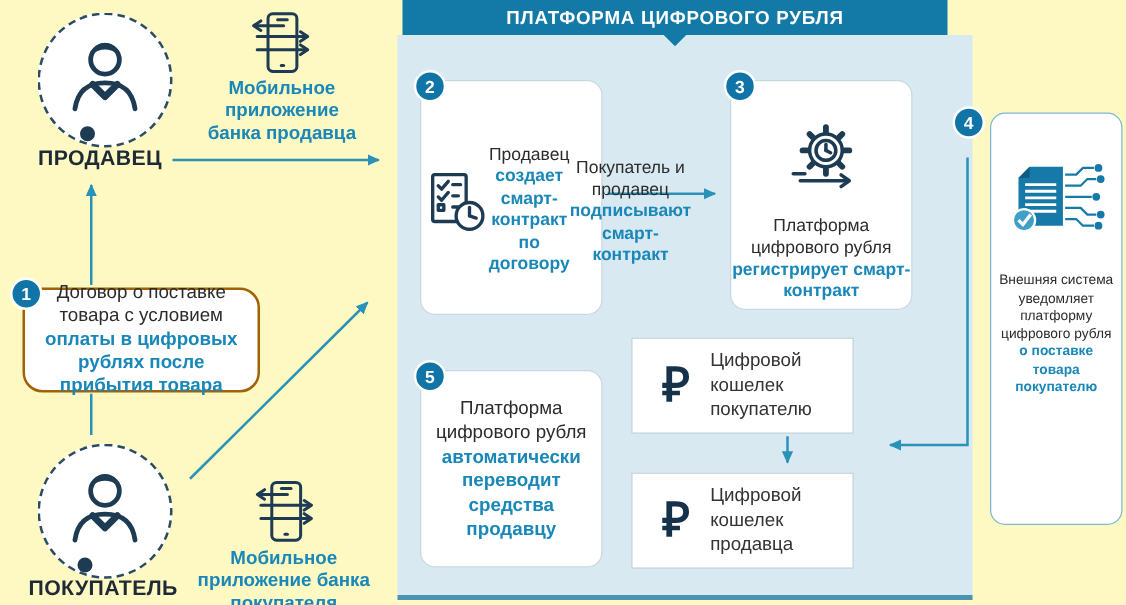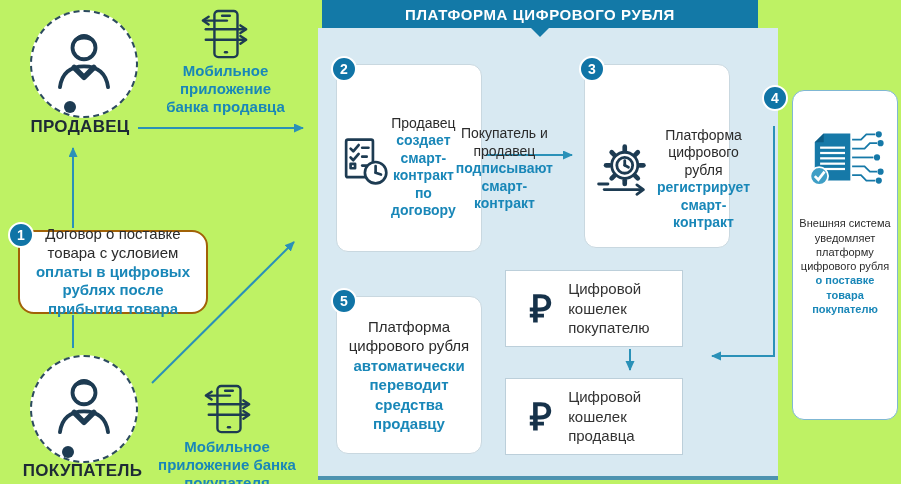--- a/index.html
+++ b/index.html
@@ -1,36 +1,36 @@
 <!DOCTYPE html>
 <html><head>
 <meta charset="utf-8">
 <style>
   html,body{margin:0;padding:0;background:#fff;}
-  .stage{position:relative;width:901px;height:484px;background:#bef264;overflow:hidden;
+  .stage{position:relative;width:901px;height:484px;background:#fef9c3;overflow:hidden;
          font-family:"Liberation Sans",sans-serif;}
   .abs{position:absolute;}
 
   
   .panel-body{left:318px;top:28px;width:460px;height:452px;background:#d8e9f2;
               border-bottom:4px solid #4d93b0;box-sizing:border-box;}
   .panel-header{left:322px;top:0;width:436px;height:28px;background:#1379a7;color:#fff;
                 display:flex;align-items:center;justify-content:center;font-weight:bold;
                 font-size:15px;letter-spacing:.6px;}
   .header-tri{left:531px;top:28px;width:0;height:0;border-left:9px solid transparent;
               border-right:9px solid transparent;border-top:9px solid #1379a7;}
 
   
   .card{background:#fff;box-sizing:border-box;text-align:center;}
   .round{border:1px solid #c9d8e0;border-radius:12px;}
   .card1{left:18px;top:230px;width:190px;height:84px;border:2px solid #a16207;border-radius:16px;
          display:flex;align-items:center;justify-content:center;padding:6px 10px;font-size:15px;line-height:1.25;}
   .card2{left:336px;top:64px;width:146px;height:188px;display:flex;flex-direction:row;align-items:center;
          padding-top:12px;font-size:14px;line-height:1.25;}
-  .card3{left:584px;top:64px;width:146px;height:184px;display:flex;align-items:center;
+  .card3{left:584px;top:64px;width:146px;height:184px;display:flex;flex-direction:column;align-items:center;
          padding-top:32px;font-size:14px;line-height:1.25;}
   .card4{left:792px;top:90px;width:106px;height:330px;border:1px solid #7fb7d3;border-radius:12px;
          display:flex;flex-direction:column;align-items:center;padding:38px 6px 0 6px;font-size:11px;line-height:1.3;}
   .card5{left:336px;top:296px;width:146px;height:158px;display:flex;align-items:center;justify-content:center;
          padding:8px;font-size:15px;line-height:1.3;}
   .wallet{background:#fff;border:1px solid #bccfda;box-sizing:border-box;display:flex;align-items:center;
           text-align:left;padding-left:24px;gap:16px;}
   .wal1{left:505px;top:270px;width:178px;height:77px;}
   .wal2{left:505px;top:378px;width:178px;height:77px;}
   .ruble{font-size:38px;font-weight:bold;color:#16324a;line-height:1;}

